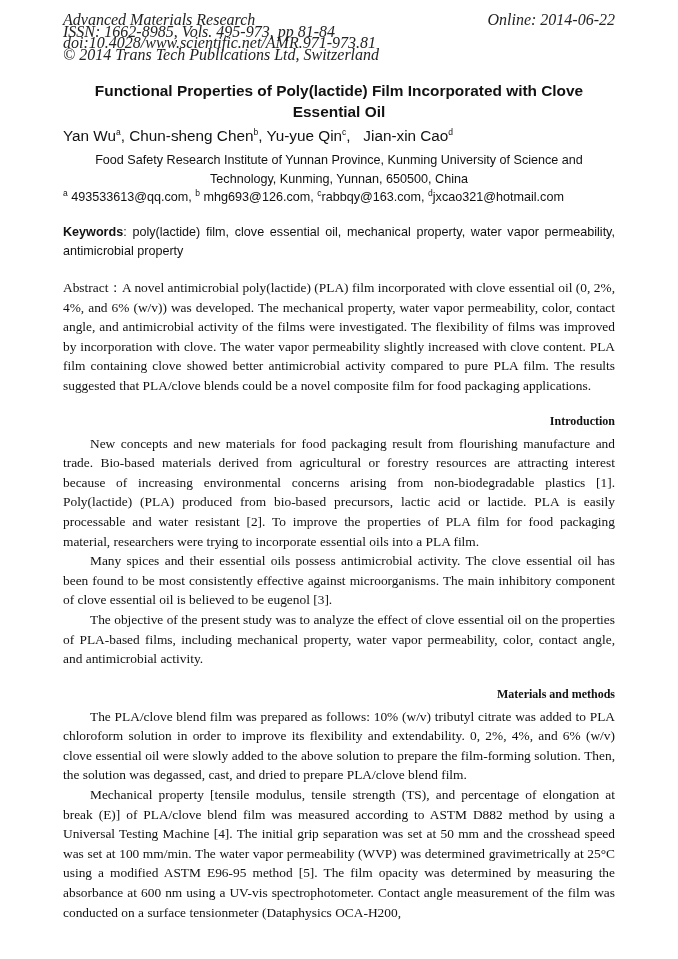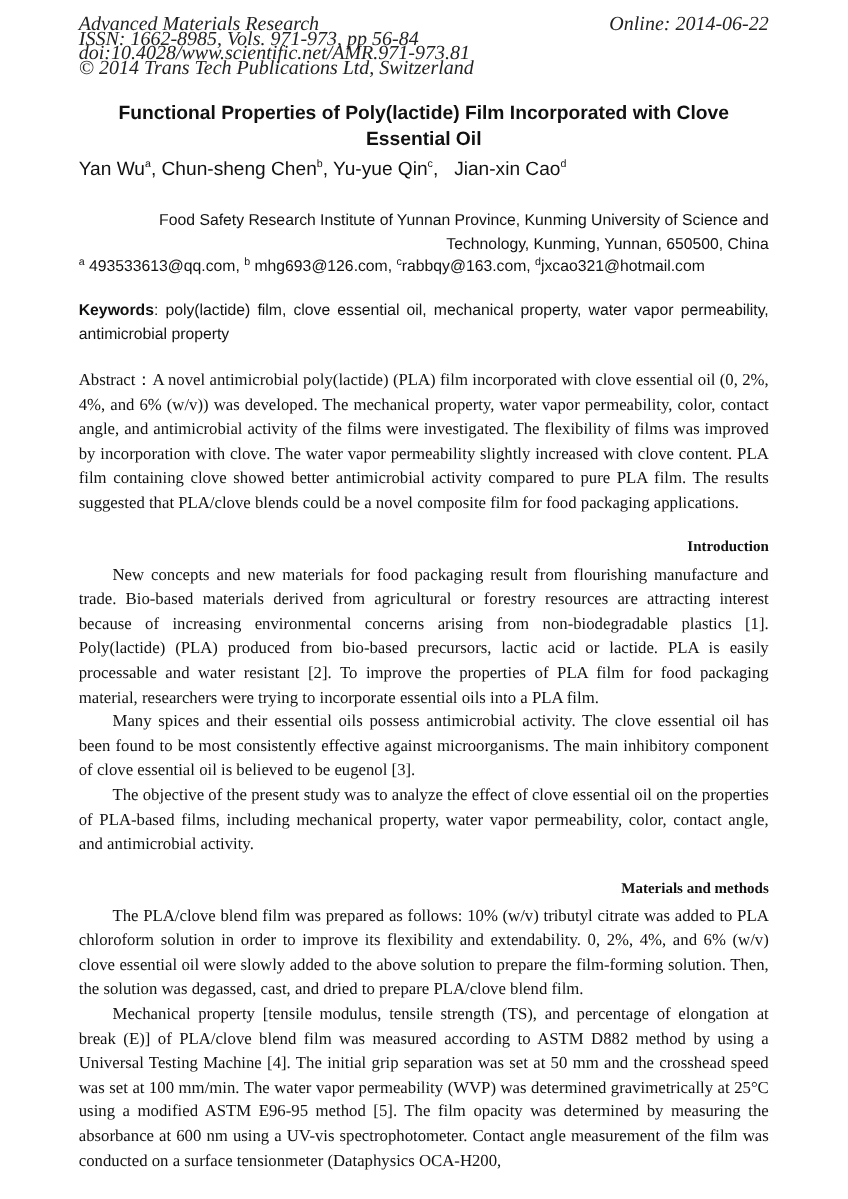--- a/index.html
+++ b/index.html
@@ -3,38 +3,38 @@
 <meta charset="utf-8">
 <style>
   html, body { margin: 0; padding: 0; background: #ffffff; }
   body { width: 678px; height: 959px; position: relative; overflow: hidden; color: #111; }
   .page { position: absolute; left: 63px; top: 14px; width: 552px; }
   .header { position: relative; font-family: "Liberation Serif", serif; font-style: italic; font-size: 16px; line-height: 11.5px; color: #222; }
   .header .online { position: absolute; right: 0; top: 0; }
   .title { font-family: "Liberation Sans", sans-serif; font-weight: bold; font-size: 15.4px; line-height: 21px; text-align: center; margin-top: 20px; }
   .authors { font-family: "Liberation Sans", sans-serif; font-size: 15.3px; line-height: 20px; margin-top: 4px; }
   .authors sup, .emails sup { font-size: 8.5px; vertical-align: super; line-height: 0; }
-  .affil { font-family: "Liberation Sans", sans-serif; font-size: 12.6px; line-height: 19px; text-align: right; margin-top: 21px; }
+  .affil { font-family: "Liberation Sans", sans-serif; font-size: 12.6px; line-height: 19px; text-align: center; margin-top: 5px; }
   .emails { font-family: "Liberation Sans", sans-serif; font-size: 12.6px; line-height: 17px; text-align: left; }
   .keywords { font-family: "Liberation Sans", sans-serif; font-size: 12.6px; line-height: 19px; text-align: justify; margin-top: 17px; }
   .keywords b { font-weight: bold; }
   .serif { font-family: "Liberation Serif", serif; font-size: 13.4px; line-height: 19.6px; text-align: justify; }
   .abstract { margin-top: 17px; }
   .abstract b { font-weight: normal; }
   .section-h { font-family: Liberation Serif, serif; font-weight: bold; font-size: 12px; line-height: 19px; margin-top: 16px; margin-bottom: 3px; text-align: right; }
   .para { text-indent: 27px; margin: 0; }
 </style>
 </head>
 <body>
 
 <div class="page">
 
   <div class="header">
     <div>Advanced Materials Research</div>
-    <div>ISSN: 1662-8985, Vols. 971-973, pp 56-84</div>
+    <div>ISSN: 1662-8985, Vols. 495-973, pp 81-84</div>
     <div>doi:10.4028/www.scientific.net/AMR.971-973.81</div>
     <div>© 2014 Trans Tech Publications Ltd, Switzerland</div>
     <div class="online">Online: 2014-06-22</div>
   </div>
 
   <div class="title">Functional Properties of Poly(lactide) Film Incorporated with Clove Essential Oil</div>
 
   <div class="authors">
     <span><span>Yan Wu</span><sup>a</sup><span>, </span></span>
     <span><span>Chun-sheng Chen</span><sup>b</sup><span>, </span></span>

